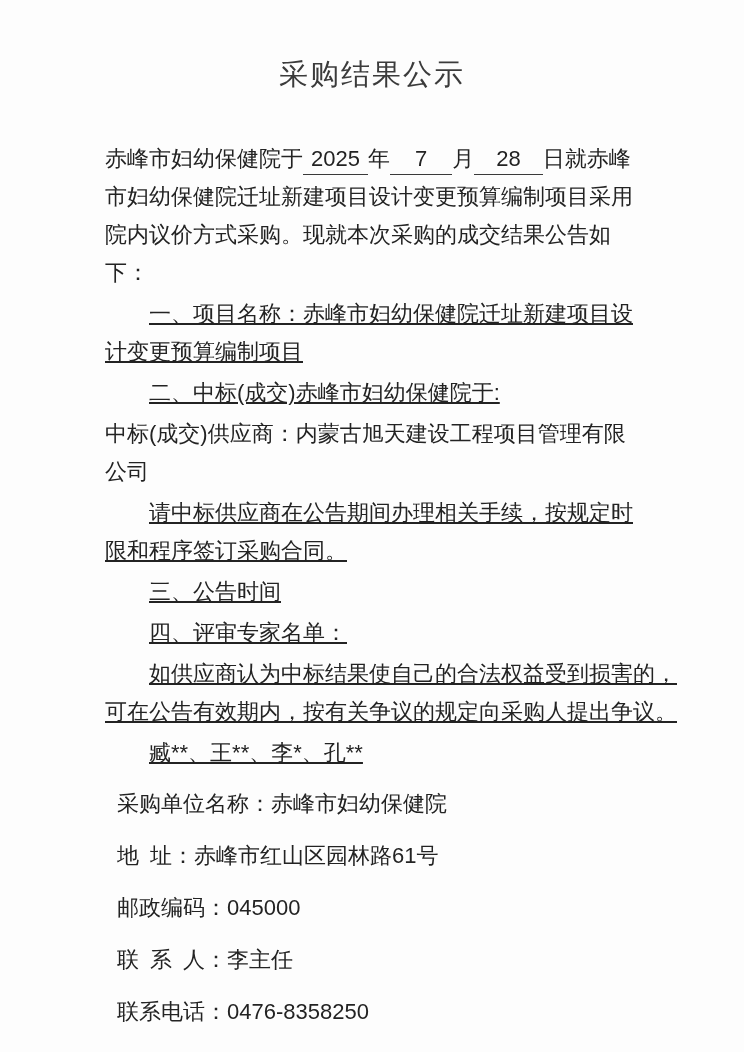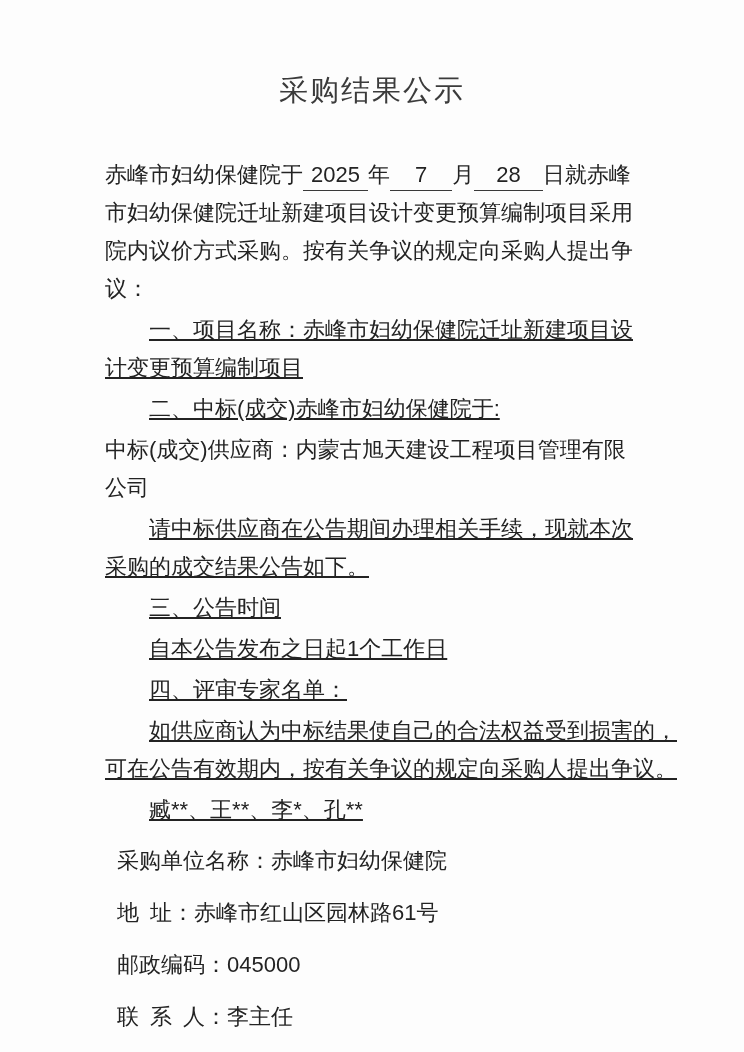--- a/index.html
+++ b/index.html
@@ -11,21 +11,21 @@
     position: relative;
     width: 744px;
     height: 1052px;
     background: #fdfdfd;
     overflow: hidden;
     font-family: "Liberation Sans", "DejaVu Sans", sans-serif;
     color: #222222;
   }
   .doc-title {
     margin: 0;
-    padding-top: 72px;
+    padding-top: 56px;
     text-align: center;
     font-family: "Liberation Serif", "DejaVu Serif", serif;
     font-weight: 400;
     font-size: 29px;
     line-height: 36px;
     color: #3b3b3b;
     letter-spacing: 2px;
   }
   .doc-body {
     margin: 48px 99px 0 105px;
@@ -67,35 +67,34 @@
 </head>
 <body>
 
 <div class="page">
 
   <h1 class="doc-title">采购结果公示</h1>
 
   <div class="doc-body">
 
     <p>
-      <span>赤峰市妇幼保健院于</span><span class="blank b-year"><span>2025</span></span><span>年</span><span class="blank b-month"><span>7</span></span><span>月</span><span class="blank b-day"><span>28</span></span><span>日就赤峰市妇幼保健院迁址新建项目设计变更预算编制项目采用院内议价方式采购。按有关争议的规定向采购人提出争议：</span>
+      <span>赤峰市妇幼保健院于</span><span class="blank b-year"><span>2025</span></span><span>年</span><span class="blank b-month"><span>7</span></span><span>月</span><span class="blank b-day"><span>28</span></span><span>日就赤峰市妇幼保健院迁址新建项目设计变更预算编制项目采用院内议价方式采购。现就本次采购的成交结果公告如下：</span>
     </p>
 
     <p class="indent">一、项目名称：赤峰市妇幼保健院迁址新建项目设计变更预算编制项目</p>
 
     <p class="indent">二、中标(成交)赤峰市妇幼保健院于:</p>
 
     <p>中标(成交)供应商：内蒙古旭天建设工程项目管理有限公司</p>
 
 
-    <p class="indent">请中标供应商在公告期间办理相关手续，现就本次采购的成交结果公告如下。</p>
+    <p class="indent">请中标供应商在公告期间办理相关手续，按规定时限和程序签订采购合同。</p>
 
     <p class="indent">三、公告时间</p>
 
-    <p class="indent">自本公告发布之日起1个工作日</p>
 
     <p class="indent">四、评审专家名单：</p>
 
     <p class="indent extend">如供应商认为中标结果使自己的合法权益受到损害的，可在公告有效期内，按有关争议的规定向采购人提出争议。</p>
 
     <p class="indent">臧**、王**、李*、孔**</p>
 
   </div>
 
   <div class="contact-block">

